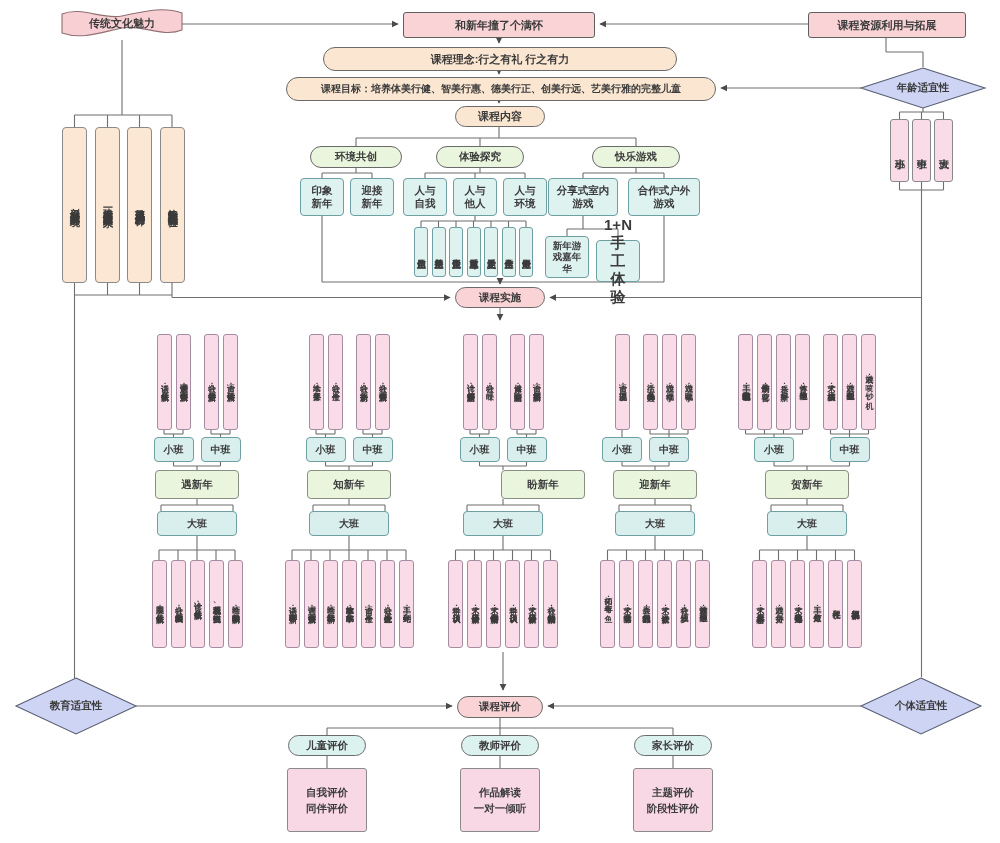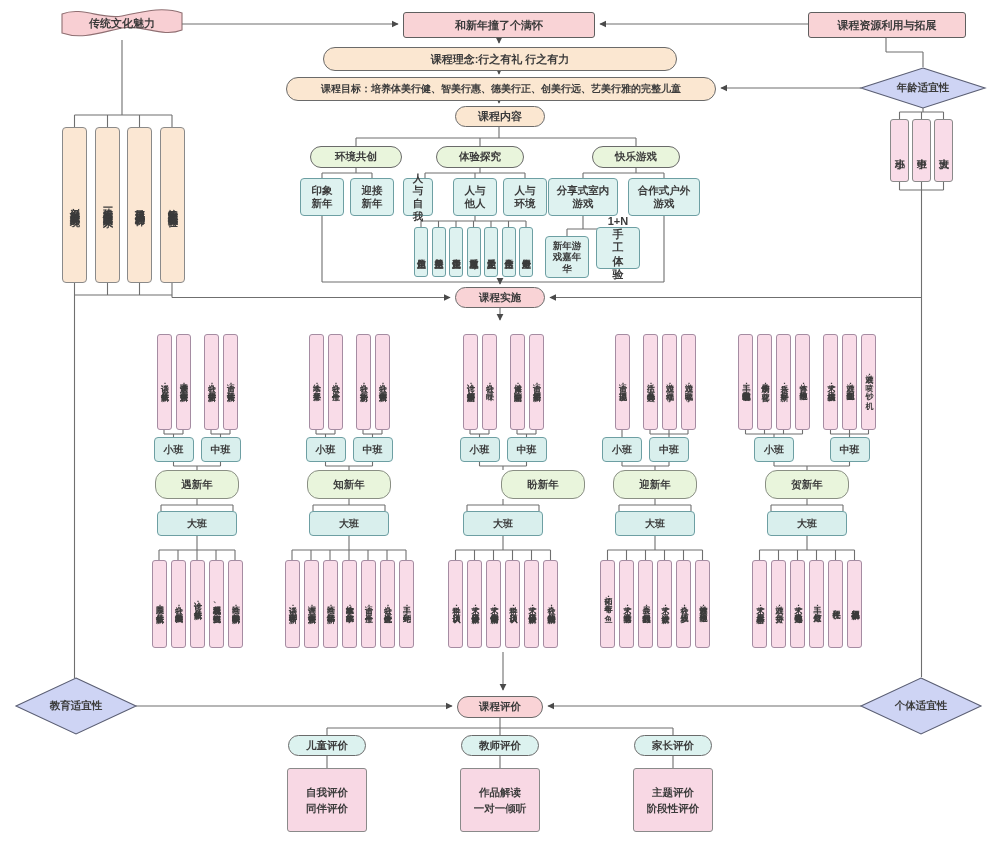--- a/index.html
+++ b/index.html
@@ -9,21 +9,21 @@
   svg.wires { position:absolute; left:0; top:0; }
   .wire { fill:none; stroke:#6f6f6f; stroke-width:1.1; }
   .node { position:absolute; display:flex; align-items:center; justify-content:center;
           text-align:center; font-weight:600; color:#3b3b3b; border:1px solid #6e6e6e; }
   .rect-pink  { background:#f9d3d6; border-color:#5f5f5f; border-radius:3px; font-size:11px; }
   .pill-peach { background:#fbe7d1; border-color:#6a6a6a; border-radius:12px; font-size:11px; }
   .pill-green { background:#e9f5dc; border-color:#6a6a6a; border-radius:11px; font-size:10.5px; }
   .pill-pink  { background:#f9d3d6; border-color:#6a6a6a; border-radius:11px; font-size:10.5px; }
   .pill-cyan  { background:#dcf2ef; border-color:#6a6a6a; border-radius:11px; font-size:10.5px; }
   .box-cyan   { background:#def2f0; border-color:#6d9fa3; border-radius:4px; font-size:10.5px; line-height:1.2; }
-  .gbox       { background:#e9f5dc; border-color:#8a8f84; border-radius:12px; font-size:10.5px; }
+  .gbox       { background:#e9f5dc; border-color:#8a8f84; border-radius:4px; font-size:10.5px; }
   .cbox       { background:#d9efed; border-color:#6d9fa3; border-radius:4px; font-size:10px; }
   .vbox { writing-mode:vertical-rl; text-orientation:upright; line-height:1; letter-spacing:0; padding:2px 0; }
   .item-rose   { background:#f9dce8; border-color:#a58ca2; border-radius:3px; font-size:8px; }
   .theme       { background:#def2f0; border-color:#6d9fa3; border-radius:3px; font-size:9px; }
   .pillar-peach{ background:#fbe7d3; border-color:#8a8a8a; border-radius:4px; font-size:10px; letter-spacing:1px; }
   .pillar-pink { background:#f9dce8; border-color:#8a8a8a; border-radius:3px; font-size:10px; }
   .diamond-label { background:transparent; border:none; font-size:10.5px; }
   .banner-label  { background:transparent; border:none; font-size:11px; }
   .eval-box { background:#f8d8e4; border-color:#8a8a8a; border-radius:3px; font-size:10.5px;
               flex-direction:column; line-height:1.55; }
@@ -190,36 +190,36 @@
   <div class="node rect-pink" style="left:808px;top:12px;width:158px;height:26px;">课程资源利用与拓展</div>
   <div class="node pill-peach" style="left:286px;top:77px;width:430px;height:24px;font-size:10px;">课程目标：培养体美行健、智美行惠、德美行正、创美行远、艺美行雅的完整儿童</div>
   <div class="node pill-peach" style="left:455px;top:106px;width:90px;height:21px;">课程内容</div>
 
   <div class="node pill-green" style="left:310px;top:146px;width:92px;height:22px;">环境共创</div>
   <div class="node pill-green" style="left:436px;top:146px;width:88px;height:22px;">体验探究</div>
   <div class="node pill-green" style="left:592px;top:146px;width:88px;height:22px;">快乐游戏</div>
 
   <div class="node box-cyan" style="left:300px;top:178px;width:44px;height:38px;padding:0 6px;">印象新年</div>
   <div class="node box-cyan" style="left:350px;top:178px;width:44px;height:38px;padding:0 6px;">迎接新年</div>
-  <div class="node box-cyan" style="left:403px;top:178px;width:30px;height:38px;padding:0 6px;">人与自我</div>
+  <div class="node box-cyan" style="left:403px;top:178px;width:44px;height:38px;padding:0 6px;">人与自我</div>
   <div class="node box-cyan" style="left:453px;top:178px;width:44px;height:38px;padding:0 6px;">人与他人</div>
   <div class="node box-cyan" style="left:503px;top:178px;width:44px;height:38px;padding:0 6px;">人与环境</div>
   <div class="node box-cyan" style="left:548px;top:178px;width:70px;height:38px;padding:16px 4px;">分享式室内游戏</div>
   <div class="node box-cyan" style="left:628px;top:178px;width:72px;height:38px;padding:0 4px;">合作式户外游戏</div>
 
   <div class="node vbox theme" style="left:414px;top:227px;width:14px;height:50px;">自信主题</div>
   <div class="node vbox theme" style="left:431.5px;top:227px;width:14px;height:50px;">坚持主题</div>
   <div class="node vbox theme" style="left:449px;top:227px;width:14px;height:50px;">责任主题</div>
   <div class="node vbox theme" style="left:466.5px;top:227px;width:14px;height:50px;">尊重主题</div>
   <div class="node vbox theme" style="left:484px;top:227px;width:14px;height:50px;">关爱主题</div>
   <div class="node vbox theme" style="left:501.5px;top:227px;width:14px;height:50px;">合作主题</div>
   <div class="node vbox theme" style="left:519px;top:227px;width:14px;height:50px;">好奇主题</div>
 
   <div class="node box-cyan" style="left:545px;top:236px;width:44px;height:42px;padding:0 4px;font-size:9.5px;">新年游戏嘉年华</div>
-  <div class="node box-cyan" style="left:596px;top:227px;width:44px;height:42px;padding:0 16px;font-size:11px;">1+N手工体验</div>
+  <div class="node box-cyan" style="left:596px;top:240px;width:44px;height:42px;padding:0 16px;font-size:15px;">1+N手工体验</div>
 
   <div class="node pill-pink" style="left:455px;top:287px;width:90px;height:21px;">课程实施</div>
 
   <div class="node vbox pillar-peach" style="left:62px;top:127px;width:25px;height:156px;">创设自主被欣赏的环境</div>
   <div class="node vbox pillar-peach" style="left:95px;top:127px;width:25px;height:156px;">建构一有温度的人际关系</div>
   <div class="node vbox pillar-peach" style="left:127px;top:127px;width:25px;height:156px;">呈现可模仿的榜样</div>
   <div class="node vbox pillar-peach" style="left:160px;top:127px;width:25px;height:156px;">给予积极的成长体验</div>
 
   <div class="node vbox pillar-pink" style="left:890px;top:119px;width:19px;height:63px;">小班</div>
   <div class="node vbox pillar-pink" style="left:912px;top:119px;width:19px;height:63px;">中班</div>

